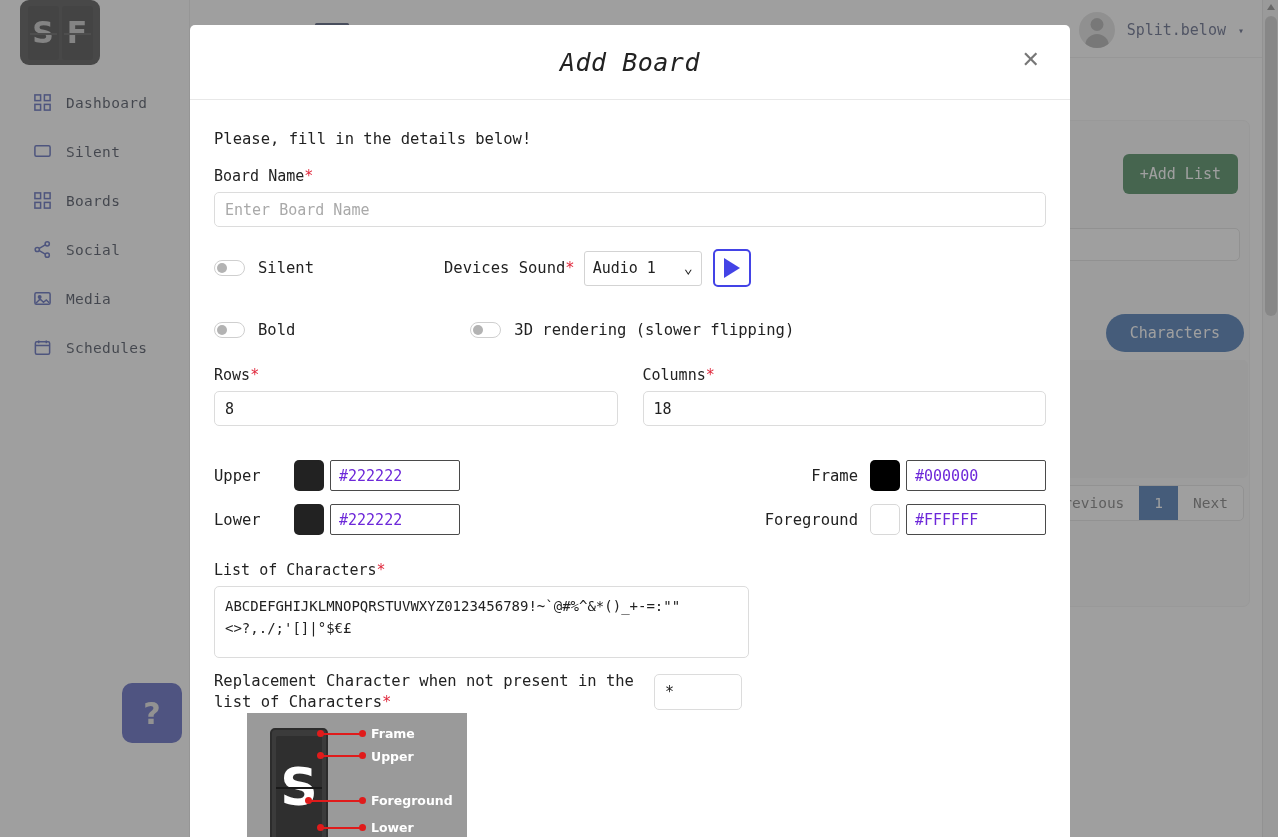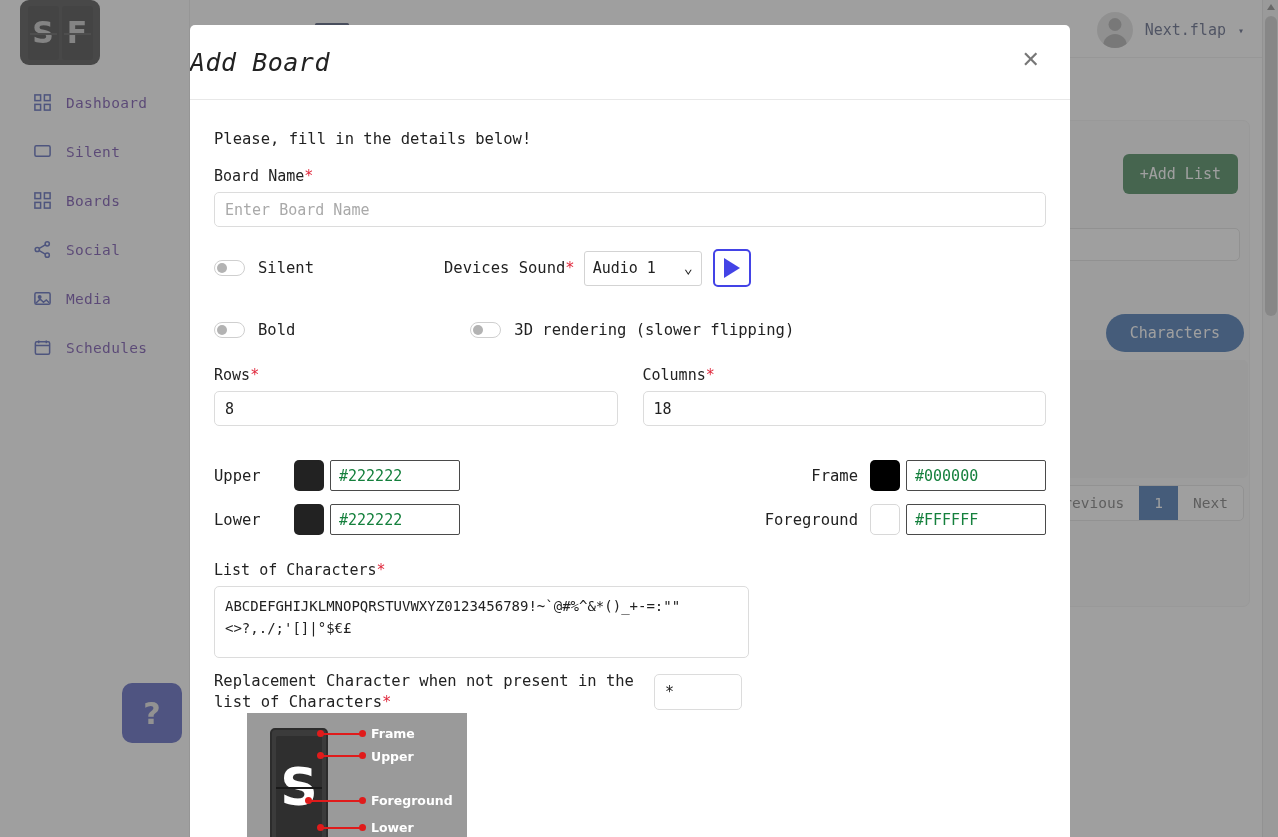--- a/index.html
+++ b/index.html
@@ -50,21 +50,21 @@
     content: ""; position: absolute; left: -3px; right: -3px; top: calc(50% - 2px);
     height: 5px;
     background: linear-gradient(to right, #444 0 5px, transparent 5px calc(100% - 5px), #444 calc(100% - 5px) 100%);
     z-index: 2;
   }
 
   .navlist { position: absolute; top: 78px; left: 0; right: 0; }
   .navitem {
     display: flex; align-items: center; gap: 14px;
     height: 49px; padding-left: 33px;
-    color: #4c1d95; font-size: 14.5px;
+    color: #0f172a; font-size: 14.5px;
     letter-spacing: 0.3px;
   }
   .navicon { width: 19px; height: 19px; flex: none; color: #2b3ea8; }
   .navicon svg { display: block; width: 19px; height: 19px; }
 
   .topbar {
     position: absolute; left: 190px; right: 0; top: 0; height: 58px;
     background: #fff; border-bottom: 1px solid #ebebeb;
     display: flex; align-items: center;
   }
@@ -165,21 +165,21 @@
     position: absolute; left: 190px; top: 25px;
     width: 880px; height: 850px;
     background: #fff;
     border-radius: 5px;
     font-family: "DejaVu Sans Mono", "Liberation Mono", monospace;
     overflow: hidden;
   }
   .modal-head {
     position: relative; height: 75px;
     border-bottom: 1px solid #e8e8e8;
-    display: flex; align-items: center; justify-content: flex-start;
+    display: flex; align-items: center; justify-content: center;
   }
   .modal-title {
     font-style: italic; font-size: 25px; color: #222;
     font-family: "DejaVu Sans Mono", monospace;
     letter-spacing: 0.5px;
   }
   .modal-close {
     position: absolute; right: 30px; top: 24px;
     font-size: 22px; color: #777; cursor: pointer;
     line-height: 1; font-family: "DejaVu Sans", sans-serif;
@@ -248,21 +248,21 @@
     margin-top: 34px;
   }
   .colorgrid .cl { font-size: 15.5px; color: #222; }
   .swatch {
     width: 30px; height: 31px; border-radius: 5px;
   }
   .swatch.bordered { border: 1px solid #d8d8d8; }
   .hexinput {
     width: 100%; height: 31px;
     border: 1px solid #4a4a4a; border-radius: 2px;
-    padding: 0 8px; font-size: 15px; color: #15803d;
+    padding: 0 8px; font-size: 15px; color: #6d28d9;
     font-family: "DejaVu Sans Mono", monospace; background: #fff;
   }
   .colorgrid .right-label { text-align: right; padding-right: 12px; }
 
   .charsec { margin-top: 26px; display: flex; align-items: flex-start; flex-direction: column; }
   .charleft { width: 535px; }
   .chartext {
     width: 100%; height: 72px; resize: none;
     border: 1px solid #dcdcdc; border-radius: 5px;
     padding: 9px 10px; font-size: 14px; line-height: 1.55; color: #222;
@@ -399,21 +399,21 @@
     </div>
   </div>
 
   <div class="topbar">
     <div class="hamburger">
       <span></span>
         <span></span>
     </div>
     <div class="userbox">
       <div class="avatar"></div>
-      <span class="username">Next.flap</span>
+      <span class="username">Split.below</span>
       <span class="caret">▾</span>
     </div>
   </div>
 
   <div class="content">
     <div class="page-card"></div>
     <button class="addboard-btn">+Add List</button>
     <div class="searchbar"></div>
     <span class="sort-icon">↑↓</span>
     <button class="dup-btn">Characters</button>

